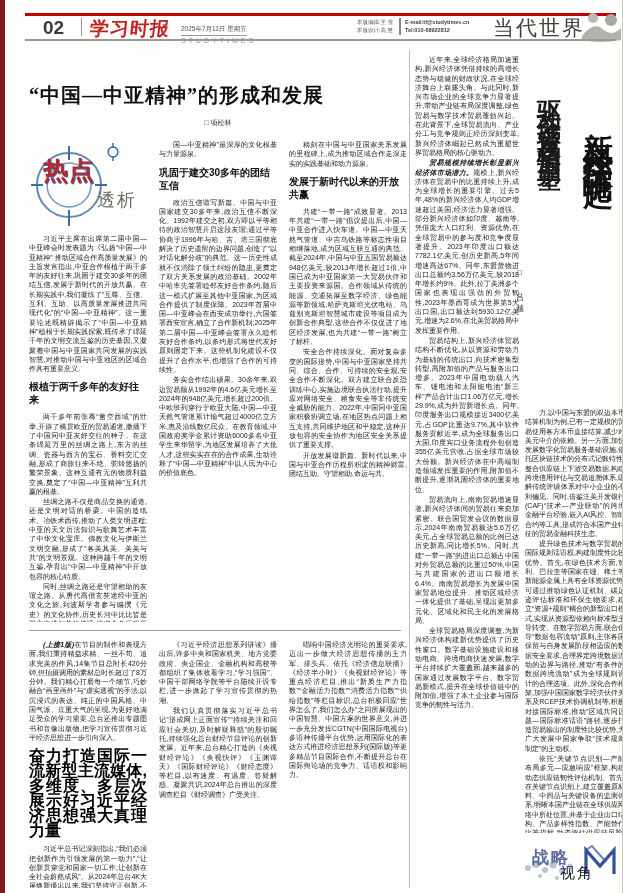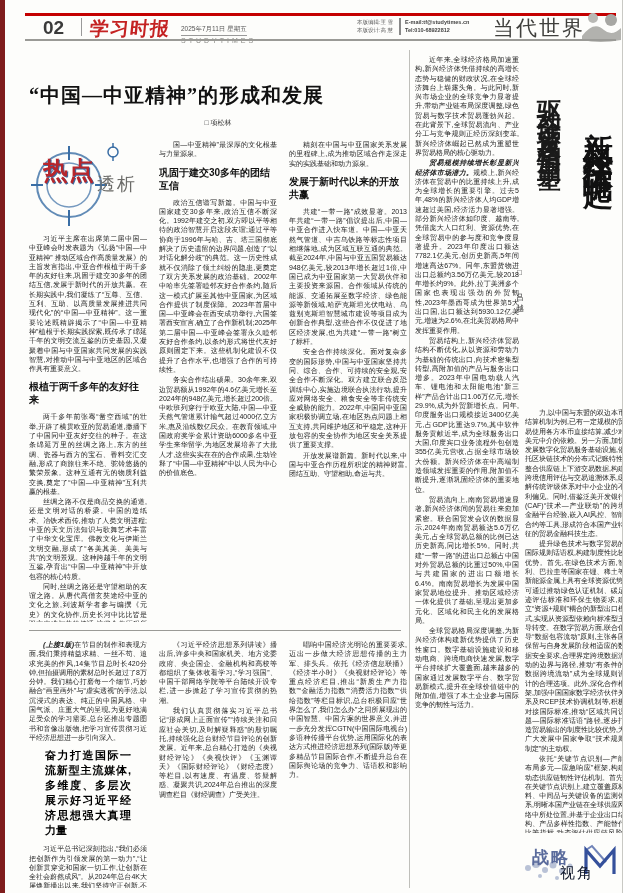--- a/index.html
+++ b/index.html
@@ -35,24 +35,24 @@
   h3.subhead { font-size:10px; font-weight:700; text-align:left; color:#111; margin:7px 0 6px 0; line-height:13px; }
   
   .vertrule { position:absolute; left:404px; top:50px; bottom:5px; width:1px; background:#bfbfba; }
   .la-title { position:absolute; left:24px; top:82px; width:378px; text-align:left;
               font-size:20px; font-weight:900; font-family:"Liberation Serif", serif; color:#111; letter-spacing:1px; }
   .la-author { position:absolute; left:24px; top:118px; width:378px; text-align:center; font-size:7px; color:#333; }
   .hotbadge { position:relative; width:118px; height:90px; margin-bottom:4px; }
   .hotbadge svg { position:absolute; left:0; top:0; }
   .hotbadge .t1 { position:absolute; left:6px; top:26px; font-size:25px; font-weight:900; color:#b7262c;
                   text-shadow:1px 1px 0 #3a6ea5; letter-spacing:1px;margin-left:8px; }
-  .hotbadge .t2 { position:absolute; left:68px; top:40px; font-size:18px; color:#6b6b68; letter-spacing:2px; }
+  .hotbadge .t2 { position:absolute; left:68px; top:56px; font-size:18px; color:#6b6b68; letter-spacing:2px; }
   .midrule { position:absolute; left:24px; right:221px; top:630px; height:1px; background:#9a9a96; }
   
-  .cont-sub { font-size:11px; font-weight:900; line-height:15px; color:#000; margin:6px 16px; }
+  .cont-sub { font-size:16px; font-weight:900; line-height:15px; color:#000; margin:6px 0; }
   
   .ra-title-sub { position:absolute; left:528px; top:82px; writing-mode:vertical-rl; font-size:24px; font-weight:900;
                   font-family:"Liberation Serif", serif; color:#1a1a1a; letter-spacing:7px; height:320px; }
   .ra-title-main { position:absolute; left:572px; top:108px; writing-mode:vertical-rl; font-size:30px; font-weight:900;
                    font-family:"Liberation Serif", serif; color:#111; letter-spacing:8px; height:300px; }
   .ra-author { position:absolute; left:508px; top:268px; writing-mode:vertical-rl; font-size:8px; color:#333; letter-spacing:4px; }
   
   .stratbadge { position:absolute; left:515px; top:838px; width:105px; height:50px; }
   .stratbadge .w1 { position:absolute; left:12px; top:8px; font-size:17px; font-weight:900; color:#5a6b9c; letter-spacing:2px; }
   .stratbadge .w2 { position:absolute; left:40px; top:26px; font-size:15px; color:#0f172a; letter-spacing:2px; }

